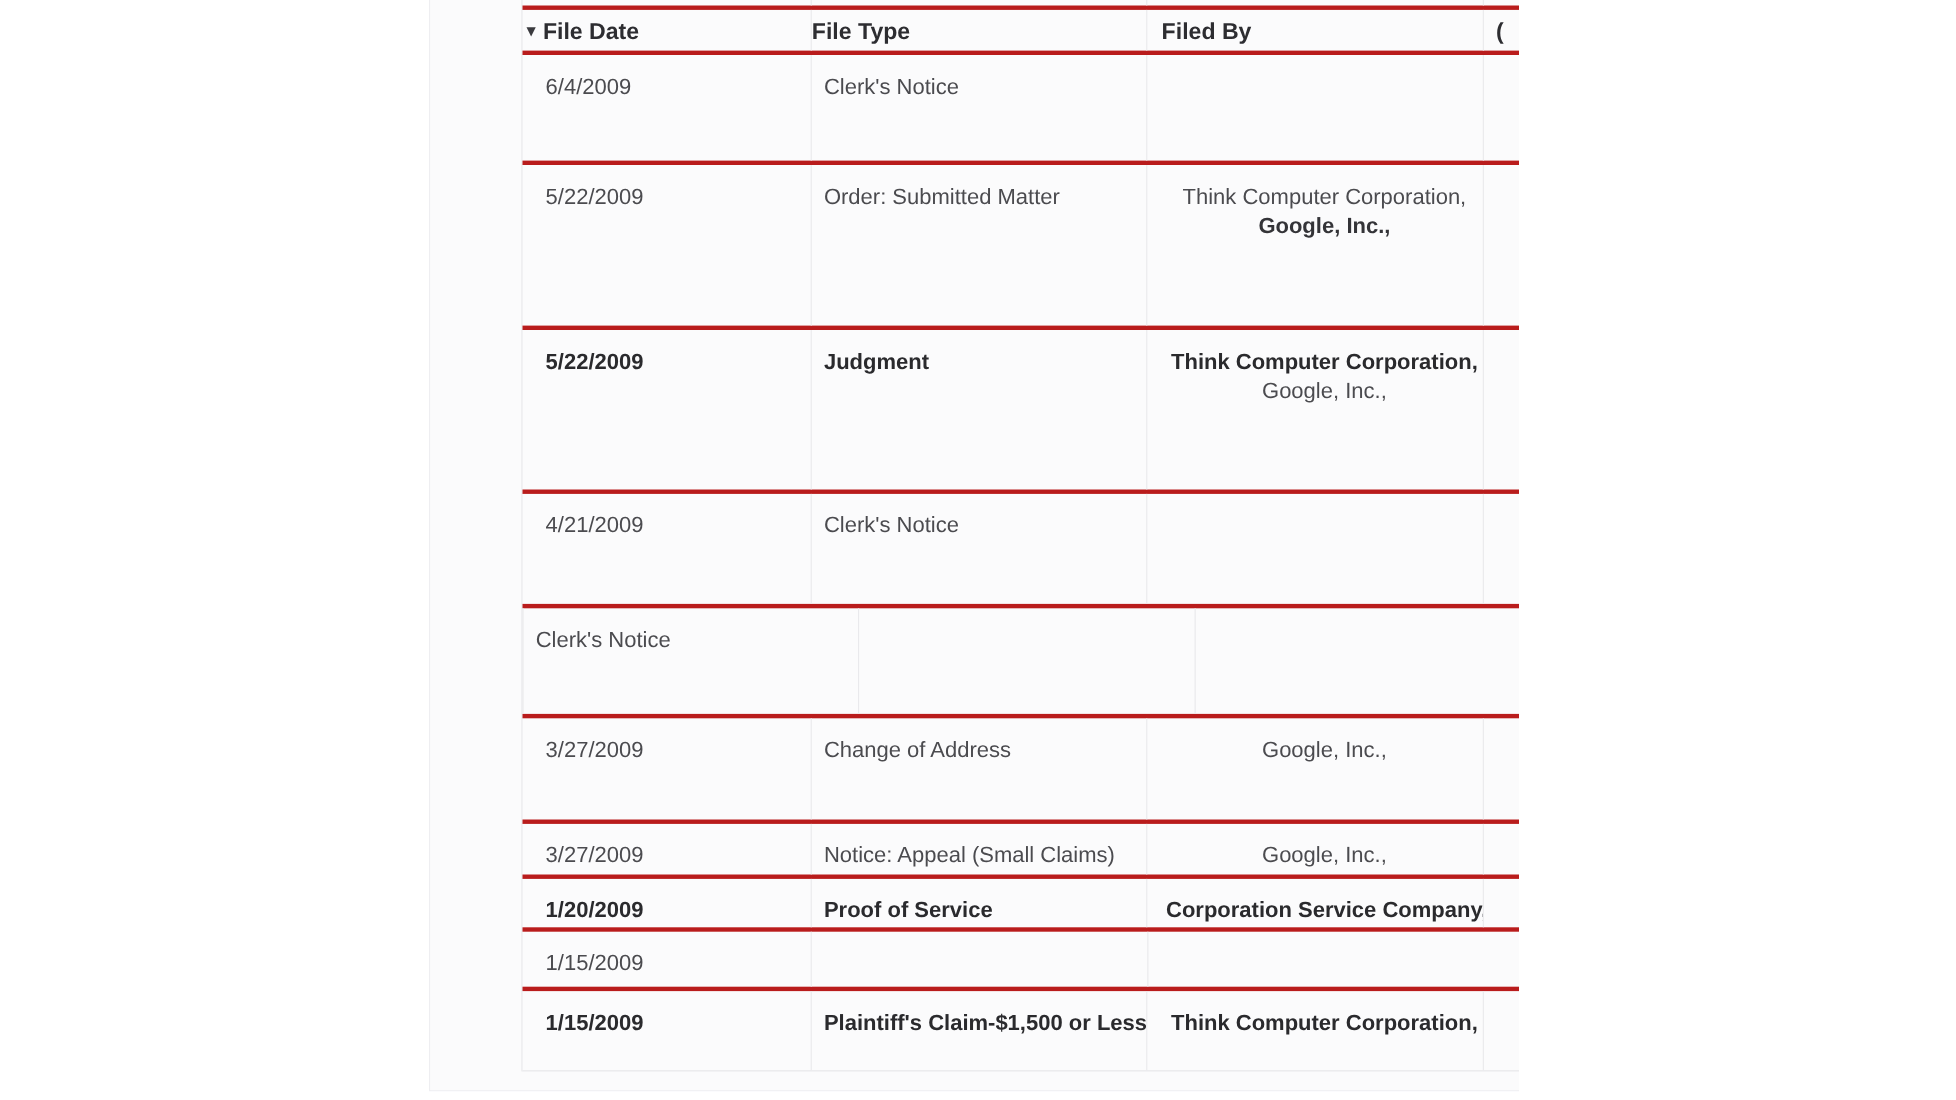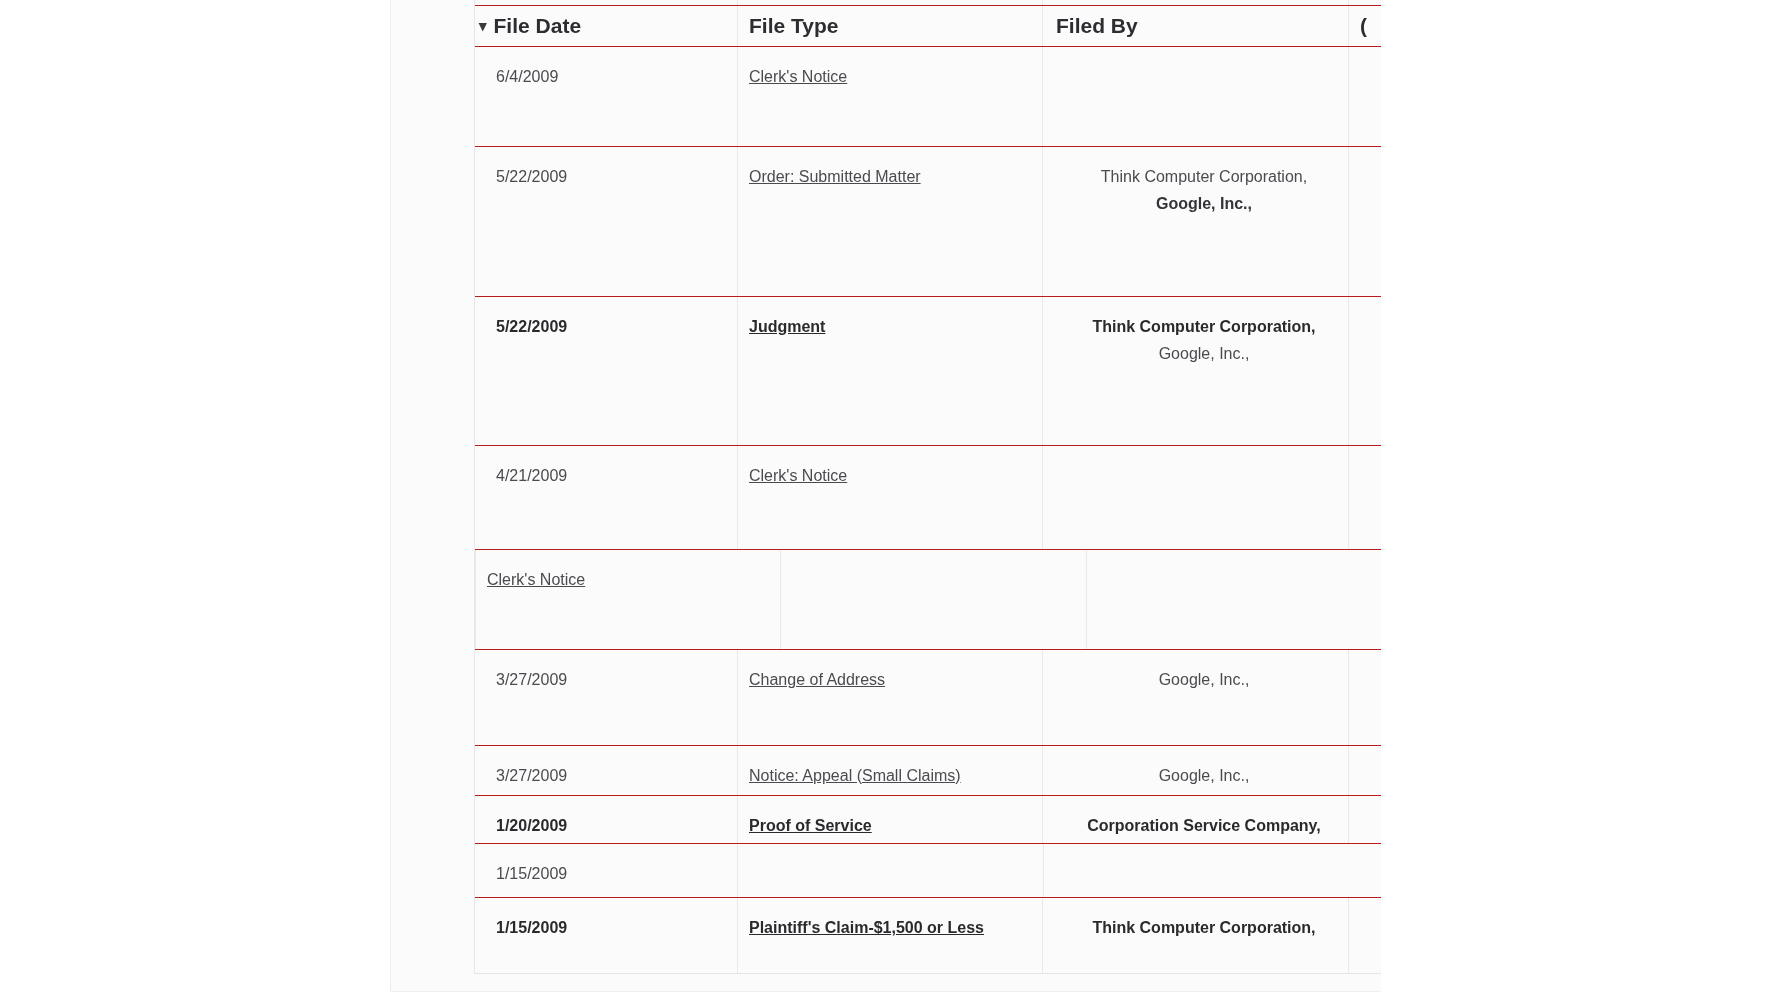--- a/index.html
+++ b/index.html
@@ -17,49 +17,49 @@
     border-left:1px solid #eeeef1;
     border-bottom:1px solid #f0f0f3;
     overflow:hidden;
   }
   
   .table{
     position:absolute;left:83px;top:0;width:907px;
     border-left:1px solid #e7e7ea;
     box-sizing:border-box;
   }
-  .tr{display:flex;box-sizing:border-box;border-top:1px solid #b91c1c;}
+  .tr{display:flex;box-sizing:border-box;border-top:4px solid #b91c1c;}
   .tr.sliver{border-top:none;height:5px;}
   .tr.last{border-bottom:1px solid #e5e5e9;}
   .cell{box-sizing:border-box;flex:0 0 auto;overflow:hidden;}
   .c1{width:262px;}
   .c2{width:305px;border-left:1px solid #e9e9ec;}
   .c3{width:306px;border-left:1px solid #e9e9ec;}
   .c4{flex:1 1 auto;border-left:1px solid #e9e9ec;}
   
   .thead{height:41px;}
   .th{
     font-size:21px;font-weight:700;color:#2d2d31;
     line-height:40px;white-space:nowrap;
   }
   .th.c1{padding-left:4px;}
-  .th.c2{padding-left:11px;}
+  .th.c2{padding-left:0;}
   .th.c3{padding-left:13px;}
   .th.c4{padding-left:11px;}
   .sort{
     display:inline-block;font-size:15px;color:#3a3a3e;
     margin-right:7px;transform:translateY(-2px);
   }
   
   .td{
-    font-size:16px;line-height:27px;color:#4b4b4f;
+    font-size:20px;line-height:27px;color:#4b4b4f;
     padding-top:16px;white-space:nowrap;
   }
   .td.c1{padding-left:21px;}
-  .td.c2{padding-left:11px;text-decoration:underline;}
+  .td.c2{padding-left:11px;}
   .td.c3{padding-left:17px;}
   .w-bold{font-weight:700;color:#2a2a2d;}
   .w-semibold{font-weight:600;color:#343438;}
   .w-regular{font-weight:400;color:#4b4b4f;}
   .fbline{white-space:nowrap;text-align:center;}
 </style>
 </head>
 <body>
 
 <div class="canvas">

